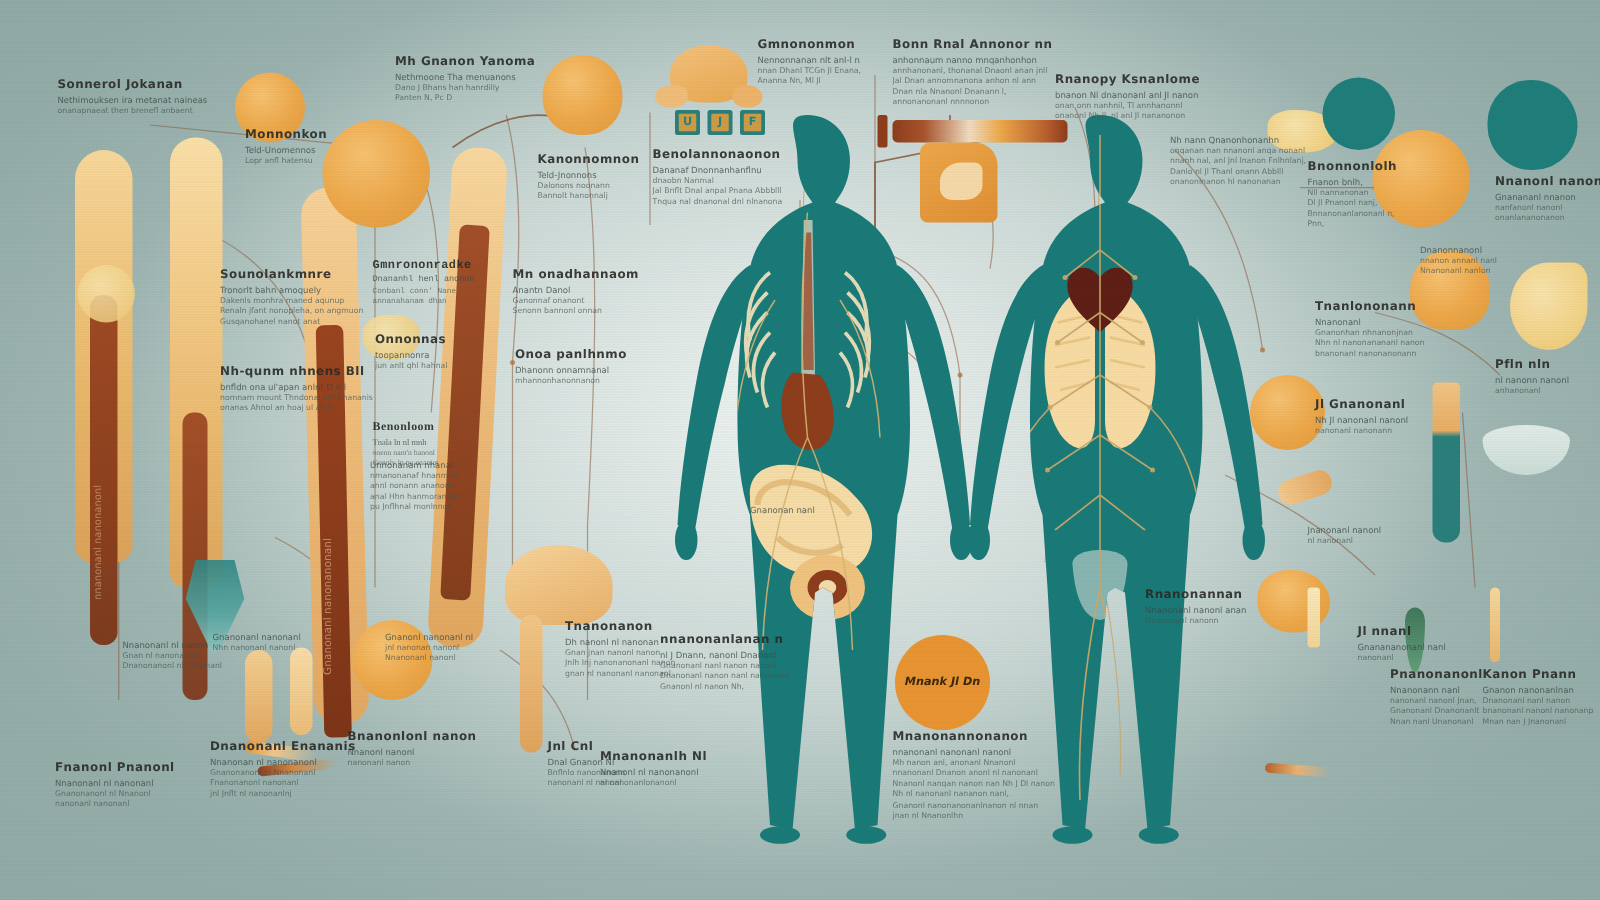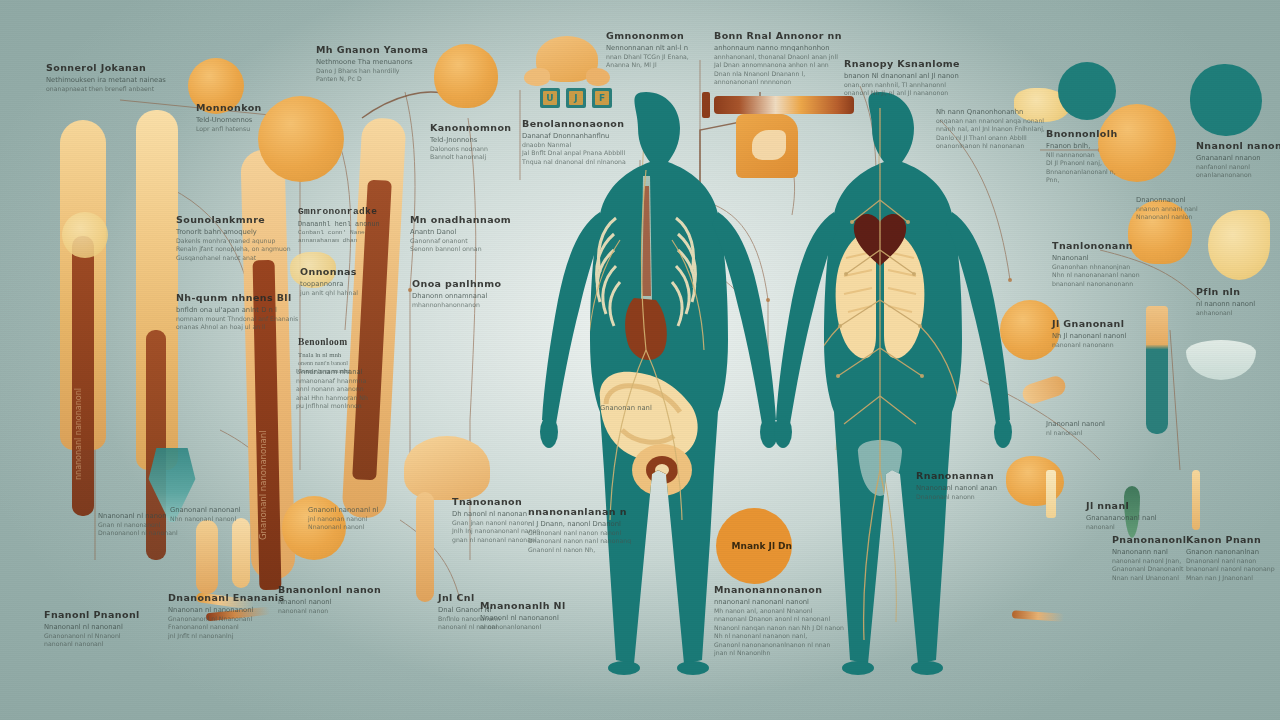--- a/index.html
+++ b/index.html
@@ -337,21 +337,21 @@
       background:linear-gradient(90deg,#f2c98d,#e3a75f);border-radius:12px;transform:rotate(-18deg);"></div>
     <div style="position:absolute;left:1124px;top:486px;width:16px;height:52px;
       background:linear-gradient(180deg,#2f6d4c,#5a9a6e);border-radius:50% 50% 50% 50%/20% 20% 80% 80%;opacity:.85;"></div>
     <div style="position:absolute;left:1192px;top:470px;width:8px;height:60px;
       background:linear-gradient(180deg,#f6d79c,#e8b56c);border-radius:4px;"></div>
     <div style="position:absolute;left:1046px;top:470px;width:10px;height:48px;
       background:linear-gradient(180deg,#fae9bc,#f2d394);border-radius:3px;"></div>
   </div>
 
   <div style="position:absolute;left:716px;top:508px;width:76px;height:76px;border-radius:50%;
-    background:#e89432;display:flex;align-items:center;justify-content:flex-end;">
+    background:#e89432;display:flex;align-items:center;justify-content:center;font-style:italic;">
     <span style="font-size:9px;font-weight:700;color:#3a2a10;filter:blur(.4px);white-space:nowrap;">Mnank Jl Dn</span>
   </div>
 
   <div>
     <div style="position:absolute;left:196px;top:596px;width:58px;height:10px;
       background:linear-gradient(90deg,#e09a3c,#f2c78a 40%,rgba(242,199,138,0));border-radius:6px;transform:rotate(8deg);"></div>
     <div style="position:absolute;left:206px;top:610px;width:64px;height:8px;
       background:linear-gradient(90deg,#8d3d1c,#d08a48 45%,rgba(208,138,72,0));border-radius:5px;transform:rotate(-6deg);"></div>
     <div style="position:absolute;left:1012px;top:612px;width:52px;height:8px;
       background:linear-gradient(90deg,#b3642c,#e7b274 50%,rgba(231,178,116,0));border-radius:5px;transform:rotate(4deg);"></div>

